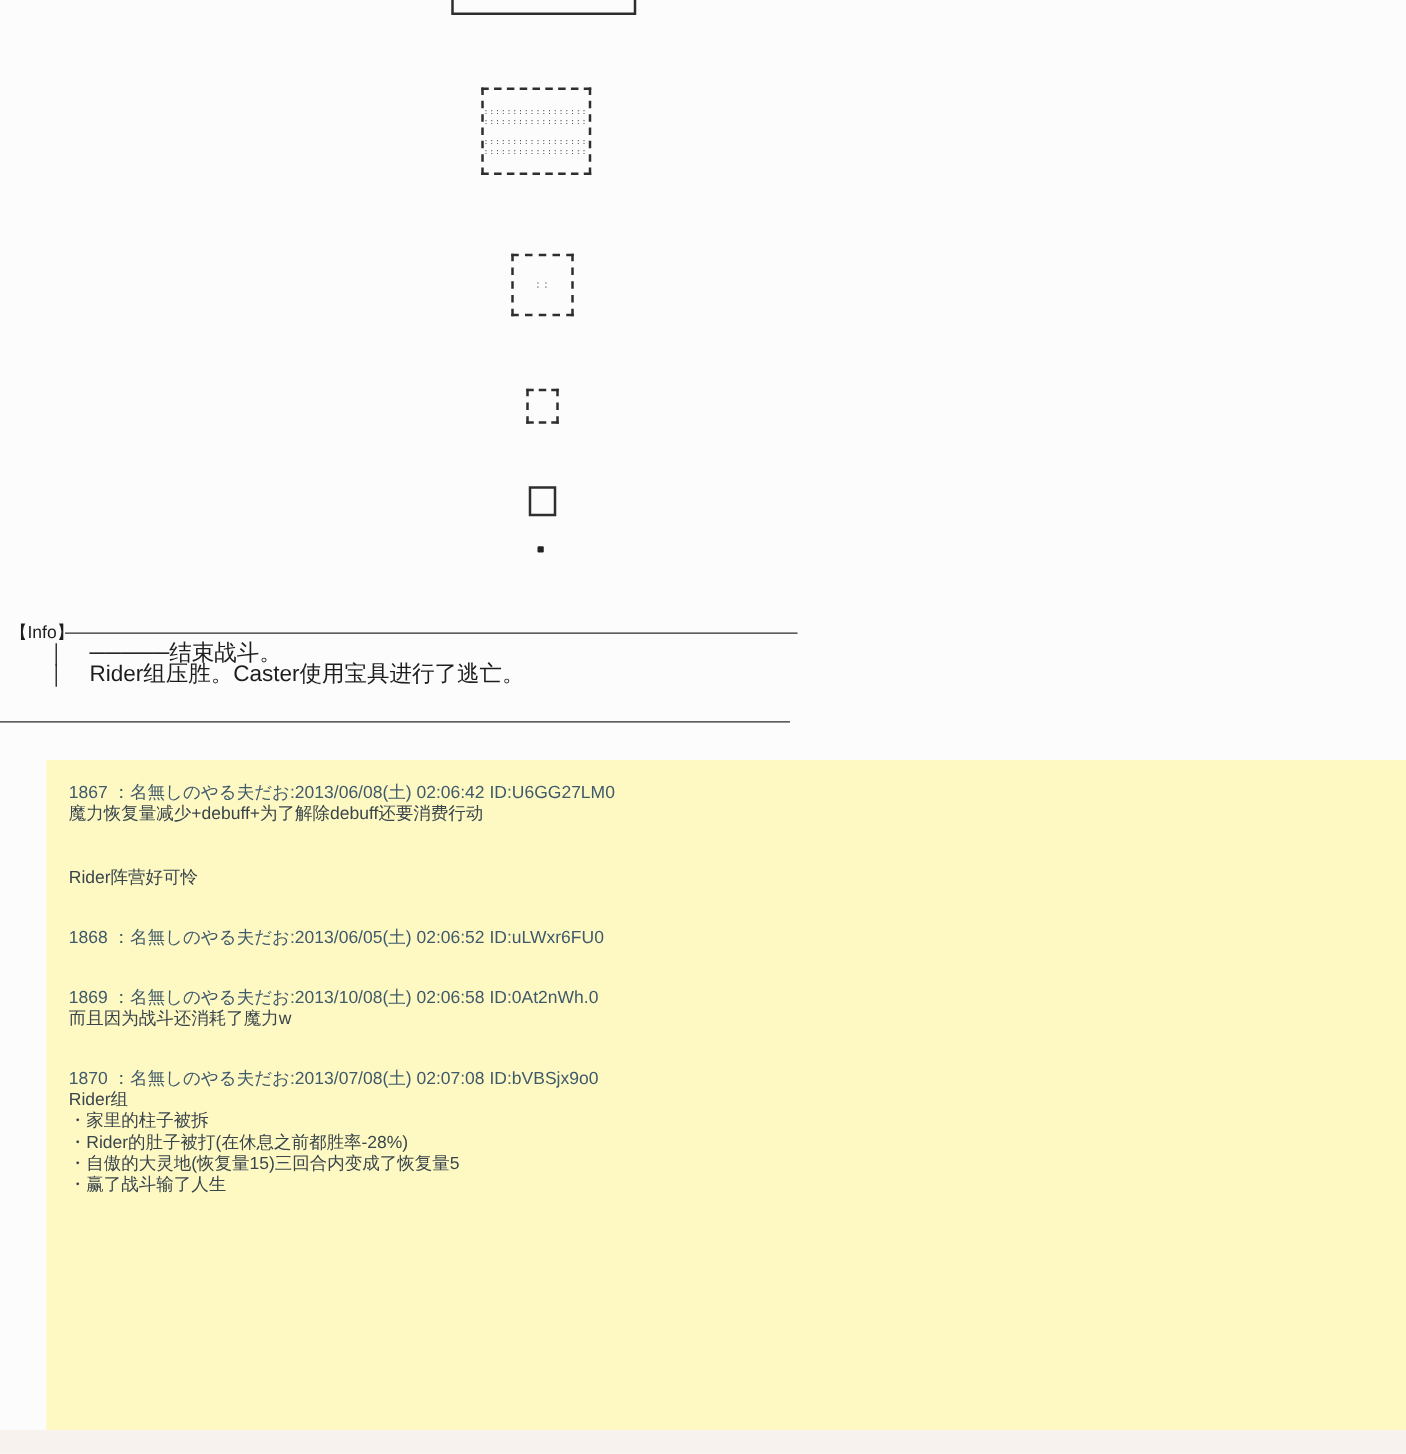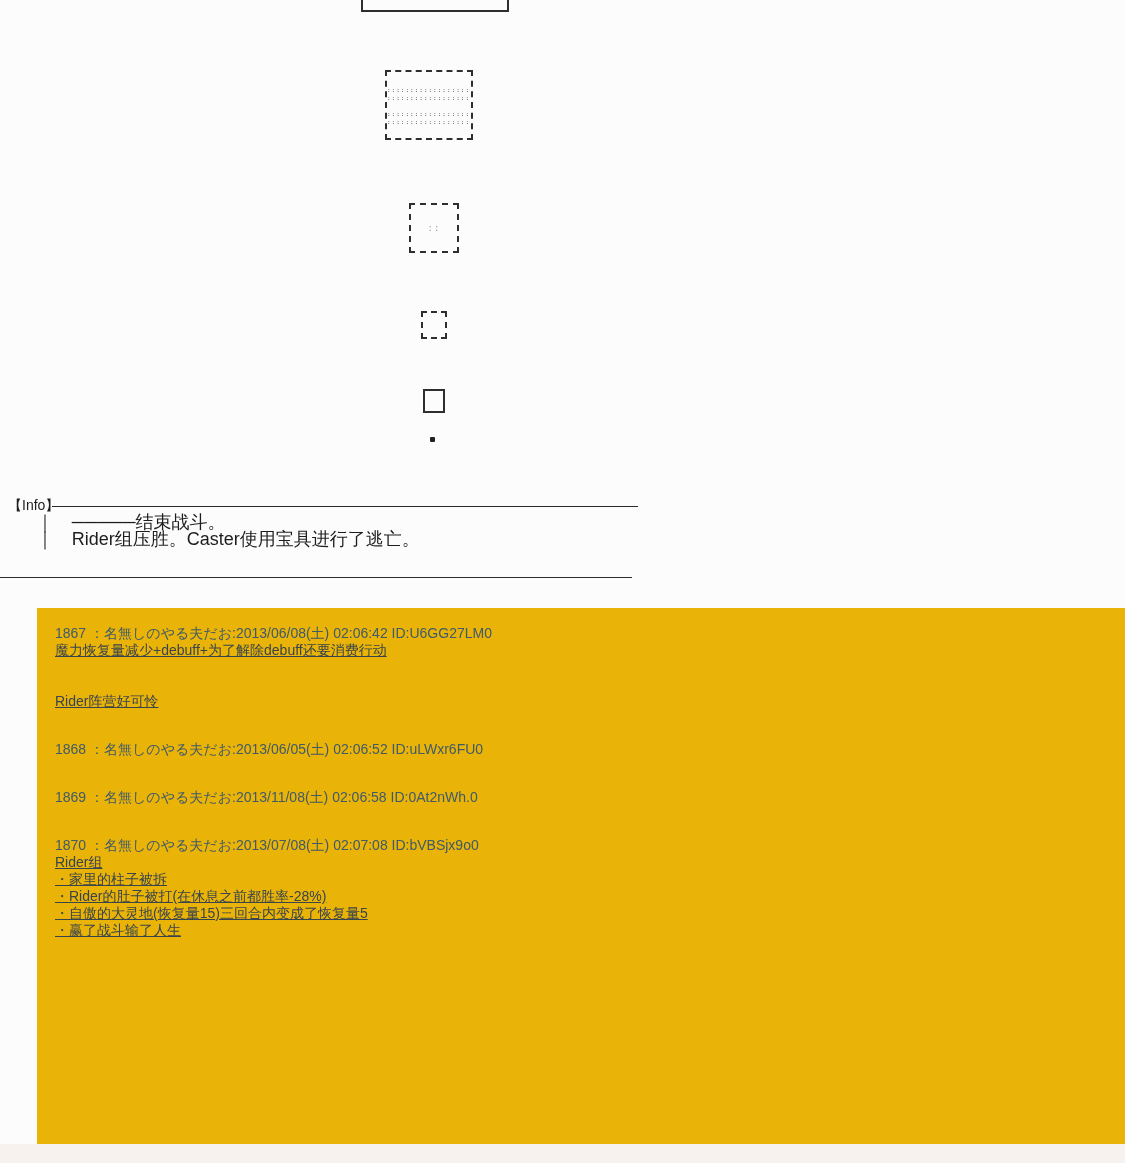--- a/index.html
+++ b/index.html
@@ -34,24 +34,24 @@
   #info-block{position:absolute;left:0;top:497px;width:660px;color:#1d1d1d;}
   #info-label{position:absolute;left:8px;top:0;font-size:14px;line-height:16px;}
   #info-rule-top{position:absolute;left:52px;top:9px;width:586px;
     border-top:1px solid #2a2a2a;}
   #info-rows{position:absolute;left:8px;top:17px;font-size:18px;
     line-height:17px;white-space:pre-line;margin-left:28px;}
   #info-rule-bottom{position:absolute;left:0;top:80px;width:632px;
     border-top:1px solid #2a2a2a;}
   
   #thread{position:absolute;left:37px;top:608px;width:1088px;height:536px;
-    background:#eab308;box-sizing:border-box;padding:17px 20px 0 18px;}
+    background:#fef9c3;box-sizing:border-box;padding:17px 20px 0 18px;}
   .post{margin-bottom:31px;font-size:14px;line-height:17px;}
   .post-header{color:#3f5a6b;white-space:nowrap;}
-  .post-body{color:#39454c;white-space:pre-line;text-decoration:underline;}
+  .post-body{color:#39454c;white-space:pre-line;}
   
   #bottom-strip{position:absolute;left:0;top:1144px;width:1125px;height:19px;
     background:#f8f2ef;}
 </style>
 </head>
 <body>
 
 <div id="aa-box-top" class="aa-box"></div>
 
 <div id="aa-box-2" class="aa-box aa-dashed">
@@ -87,21 +87,22 @@
 
 
 Rider阵营好可怜</div>
   </div>
 
   <div class="post">
     <div class="post-header">1868 ：名無しのやる夫だお:2013/06/05(土) 02:06:52 ID:uLWxr6FU0</div>
   </div>
 
   <div class="post">
-    <div class="post-header">1869 ：名無しのやる夫だお:2013/11/08(土) 02:06:58 ID:0At2nWh.0</div>
+    <div class="post-header">1869 ：名無しのやる夫だお:2013/10/08(土) 02:06:58 ID:0At2nWh.0</div>
+    <div class="post-body">而且因为战斗还消耗了魔力w</div>
   </div>
 
   <div class="post">
     <div class="post-header">1870 ：名無しのやる夫だお:2013/07/08(土) 02:07:08 ID:bVBSjx9o0</div>
     <div class="post-body">Rider组
 ・家里的柱子被拆
 ・Rider的肚子被打(在休息之前都胜率-28%)
 ・自傲的大灵地(恢复量15)三回合内变成了恢复量5
 ・赢了战斗输了人生</div>
   </div>

